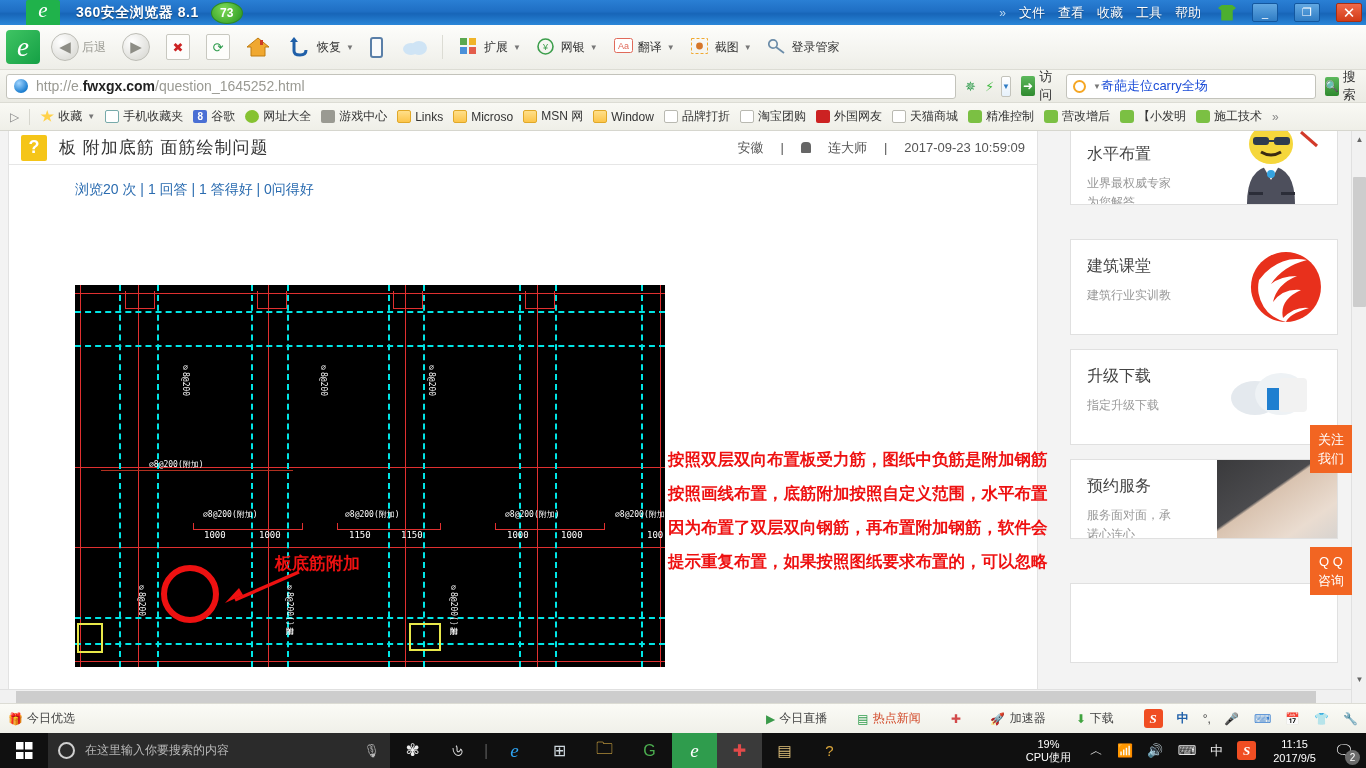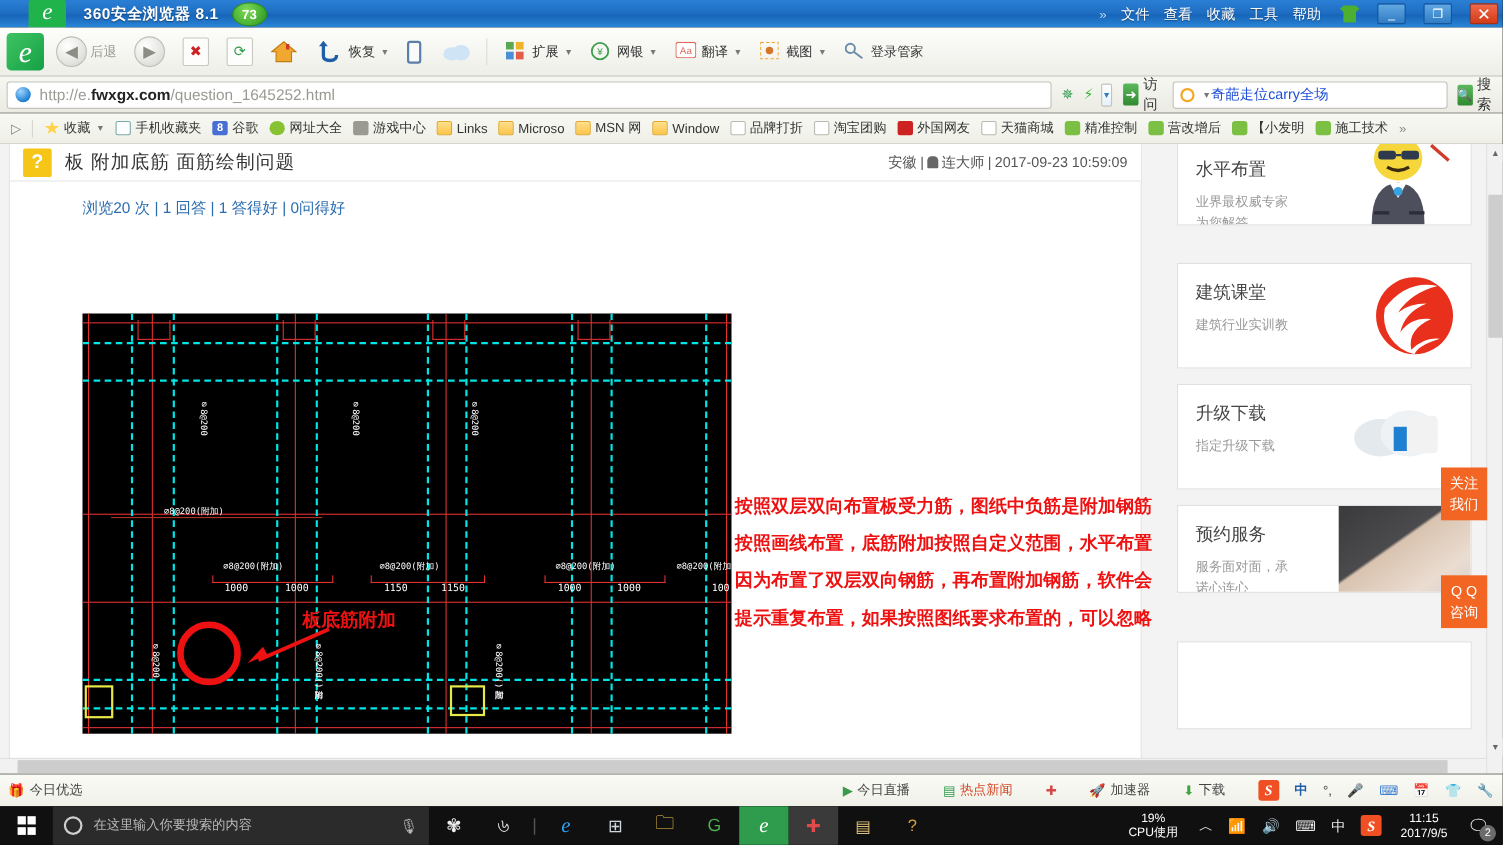--- a/index.html
+++ b/index.html
@@ -163,21 +163,21 @@
   }
   #q-head {
     height:34px; border-bottom:1px solid #e6e6e6; display:flex; align-items:center;
     padding:0 12px; background:#fff;
   }
   #q-mark {
     width:26px;height:26px;background:#f5c518;color:#fff;font-size:18px;font-weight:bold;
     display:flex;align-items:center;justify-content:center;border-radius:2px;flex:none;
   }
   #q-title { font-size:17px; color:#333; margin-left:12px; letter-spacing:1px; }
-  #q-meta { margin-left:auto; font-size:13px; color:#555; display:flex; align-items:center; gap:3px; }
+  #q-meta { margin-left:auto; font-size:13px; color:#555; display:flex; align-items:center; gap:17px; }
   #q-meta .person { width:10px;height:11px;background:#666;border-radius:4px 4px 1px 1px; display:inline-block;}
   #q-stats { padding:16px 0 0 66px; font-size:14px; color:#2b6cb0; }
   #q-body { padding:18px 0 0 66px; font-size:14.5px; color:#333; line-height:26px; }
 
   
   #cad {
     position:absolute; left:66px; top:154px; width:590px; height:382px;
     background:#000; overflow:hidden;
   }
   .vline { position:absolute; top:0; bottom:0; width:1px; }
@@ -640,21 +640,21 @@
       <h4 style="position:relative;z-index:2;">预约服务</h4>
       <p style="position:relative;z-index:2;"><span>服务面对面，承</span><br><span>诺心连心</span></p>
     </div>
 
     <div class="card" id="card5"></div>
 
     <div class="float-btn" style="top:294px;">
       <div>关注</div>
       <div>我们</div>
     </div>
-    <div class="float-btn" style="top:392px;">
+    <div class="float-btn" style="top:416px;">
       <div>Q Q</div>
       <div>咨询</div>
     </div>
   </div>
 
   <div id="answer">
     <div>按照双层双向布置板受力筋，图纸中负筋是附加钢筋</div>
     <div>按照画线布置，底筋附加按照自定义范围，水平布置</div>
     <div>因为布置了双层双向钢筋，再布置附加钢筋，软件会</div>
     <div>提示重复布置，如果按照图纸要求布置的，可以忽略</div>

